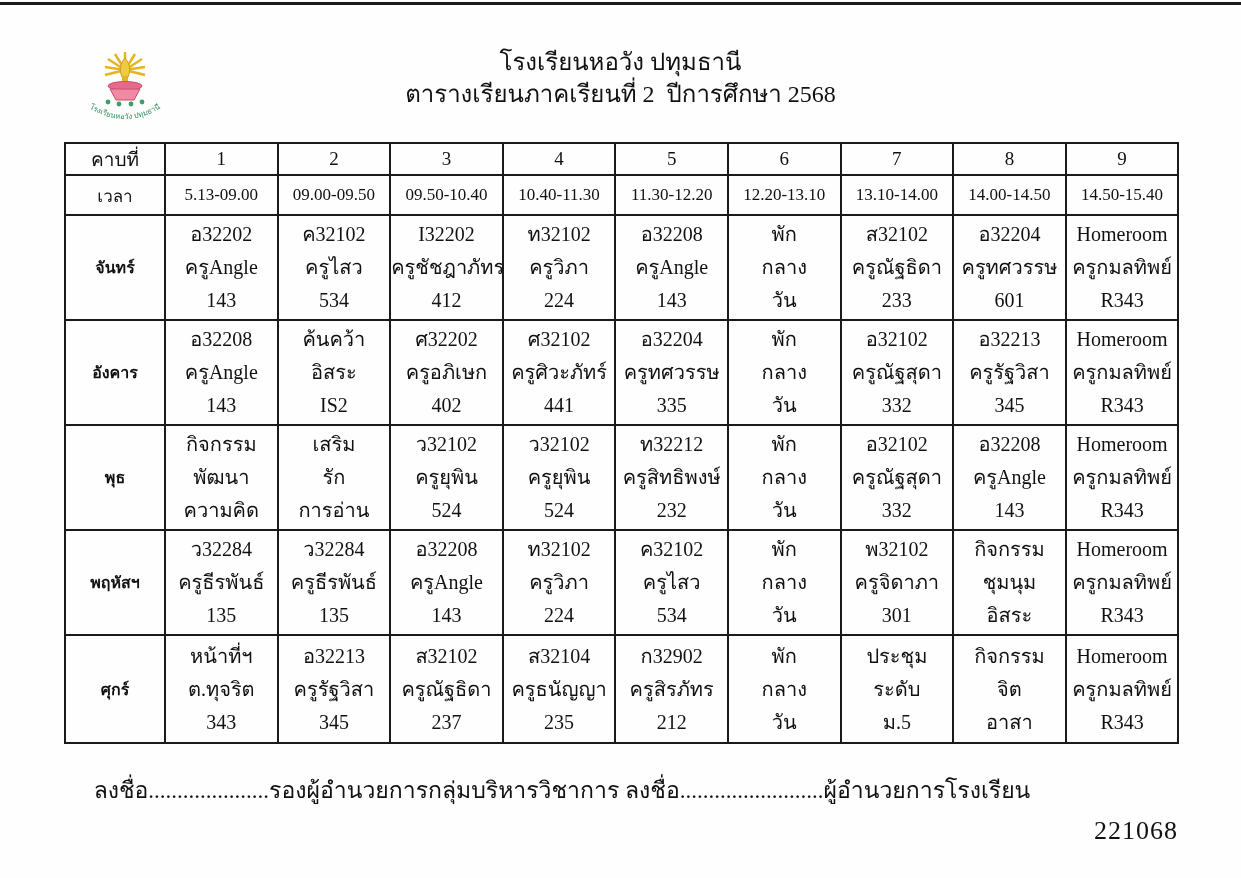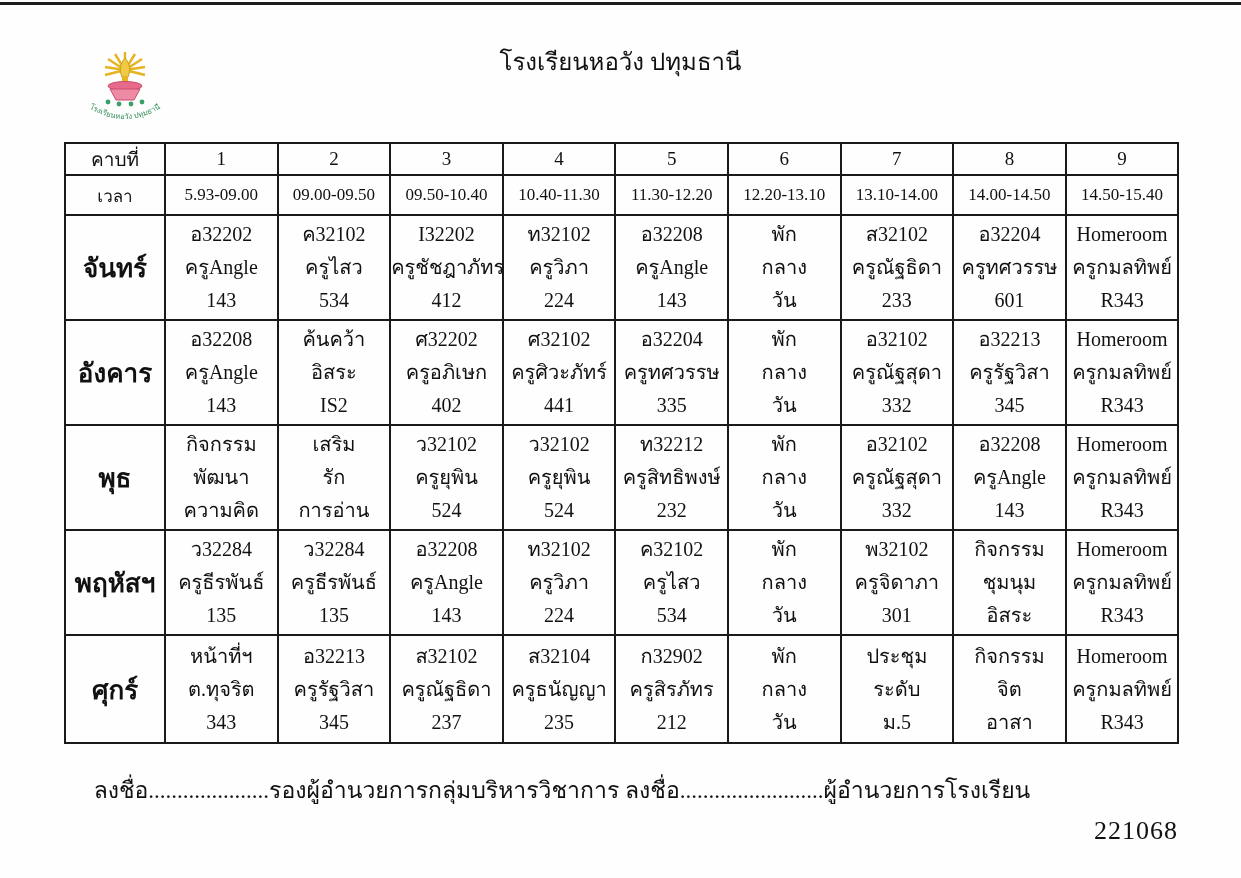--- a/index.html
+++ b/index.html
@@ -68,21 +68,21 @@
   }
   tr.time-row { height: 40px; border-radius: 6px; }
   tr.time-row th, tr.time-row td {
     font-size: 17px;
     font-weight: normal;
     letter-spacing: 0px;
   }
   tr.day-row { height: 105px; }
   tr.day-row:last-child { height: 108px; }
   tr.day-row th.day-label {
-    font-size: 26px;
+    font-size: 16px;
     font-weight: bold;
     margin-left: 12px;
   }
   td.slot-cell .cl {
     font-size: 20px;
     line-height: 33px;
     white-space: nowrap;
   }
   
   .signature-line {
@@ -134,20 +134,21 @@
     <defs>
       <path id="arcText" d="M14 58 Q50 80 86 58"></path>
     </defs>
     <text font-size="7.5" fill="#2e8b57" text-anchor="middle">
       <textPath href="#arcText" startOffset="50%">โรงเรียนหอวัง ปทุมธานี</textPath>
     </text>
   </svg>
 
   <div class="head-lines">
     <div class="line">โรงเรียนหอวัง ปทุมธานี</div>
+    <div class="line">ตารางเรียนภาคเรียนที่ 2  ปีการศึกษา 2568</div>
   </div>
 
   <table class="timetable">
     <colgroup>
       <col style="width:100px">
       <col span="9" style="width:112.6px">
     </colgroup>
     <tbody id="tt-body">
         <tr class="period-row">
           <th>คาบที่</th>
@@ -156,21 +157,21 @@
           <td>3</td>
           <td>4</td>
           <td>5</td>
           <td>6</td>
           <td>7</td>
           <td>8</td>
           <td>9</td>
         </tr>
         <tr class="time-row">
           <th>เวลา</th>
-          <td>5.93-09.00</td>
+          <td>5.13-09.00</td>
           <td>09.00-09.50</td>
           <td>09.50-10.40</td>
           <td>10.40-11.30</td>
           <td>11.30-12.20</td>
           <td>12.20-13.10</td>
           <td>13.10-14.00</td>
           <td>14.00-14.50</td>
           <td>14.50-15.40</td>
         </tr>
         <tr class="day-row">

